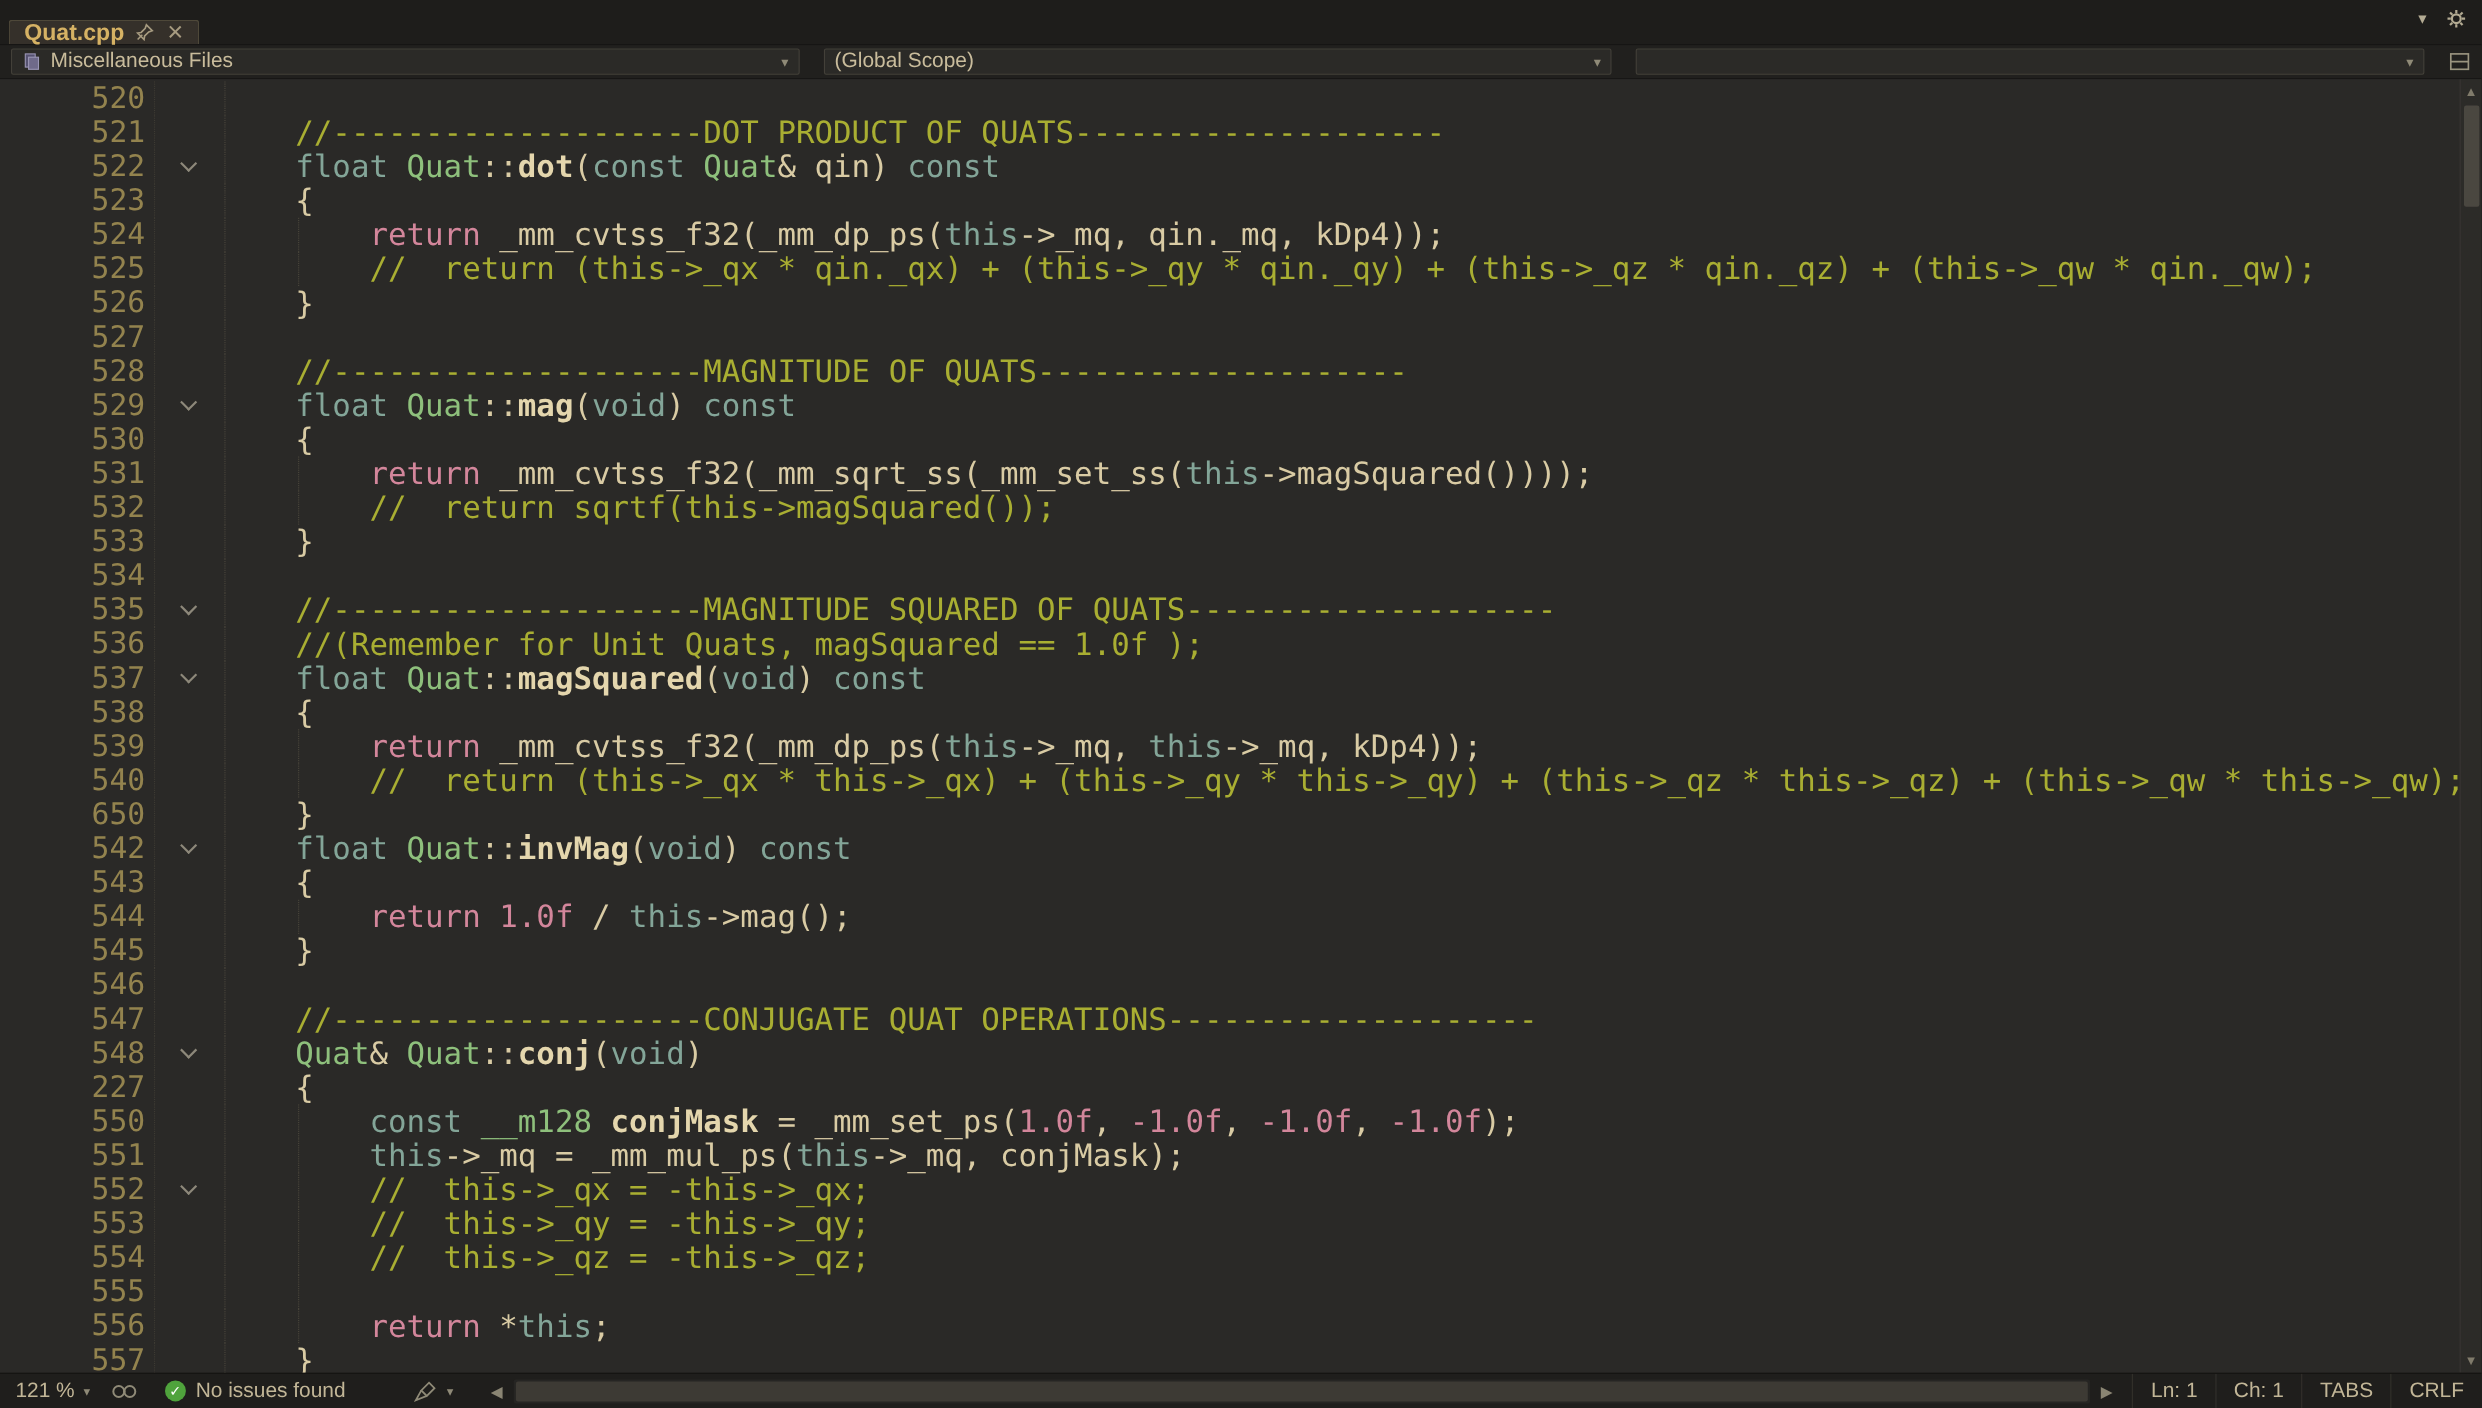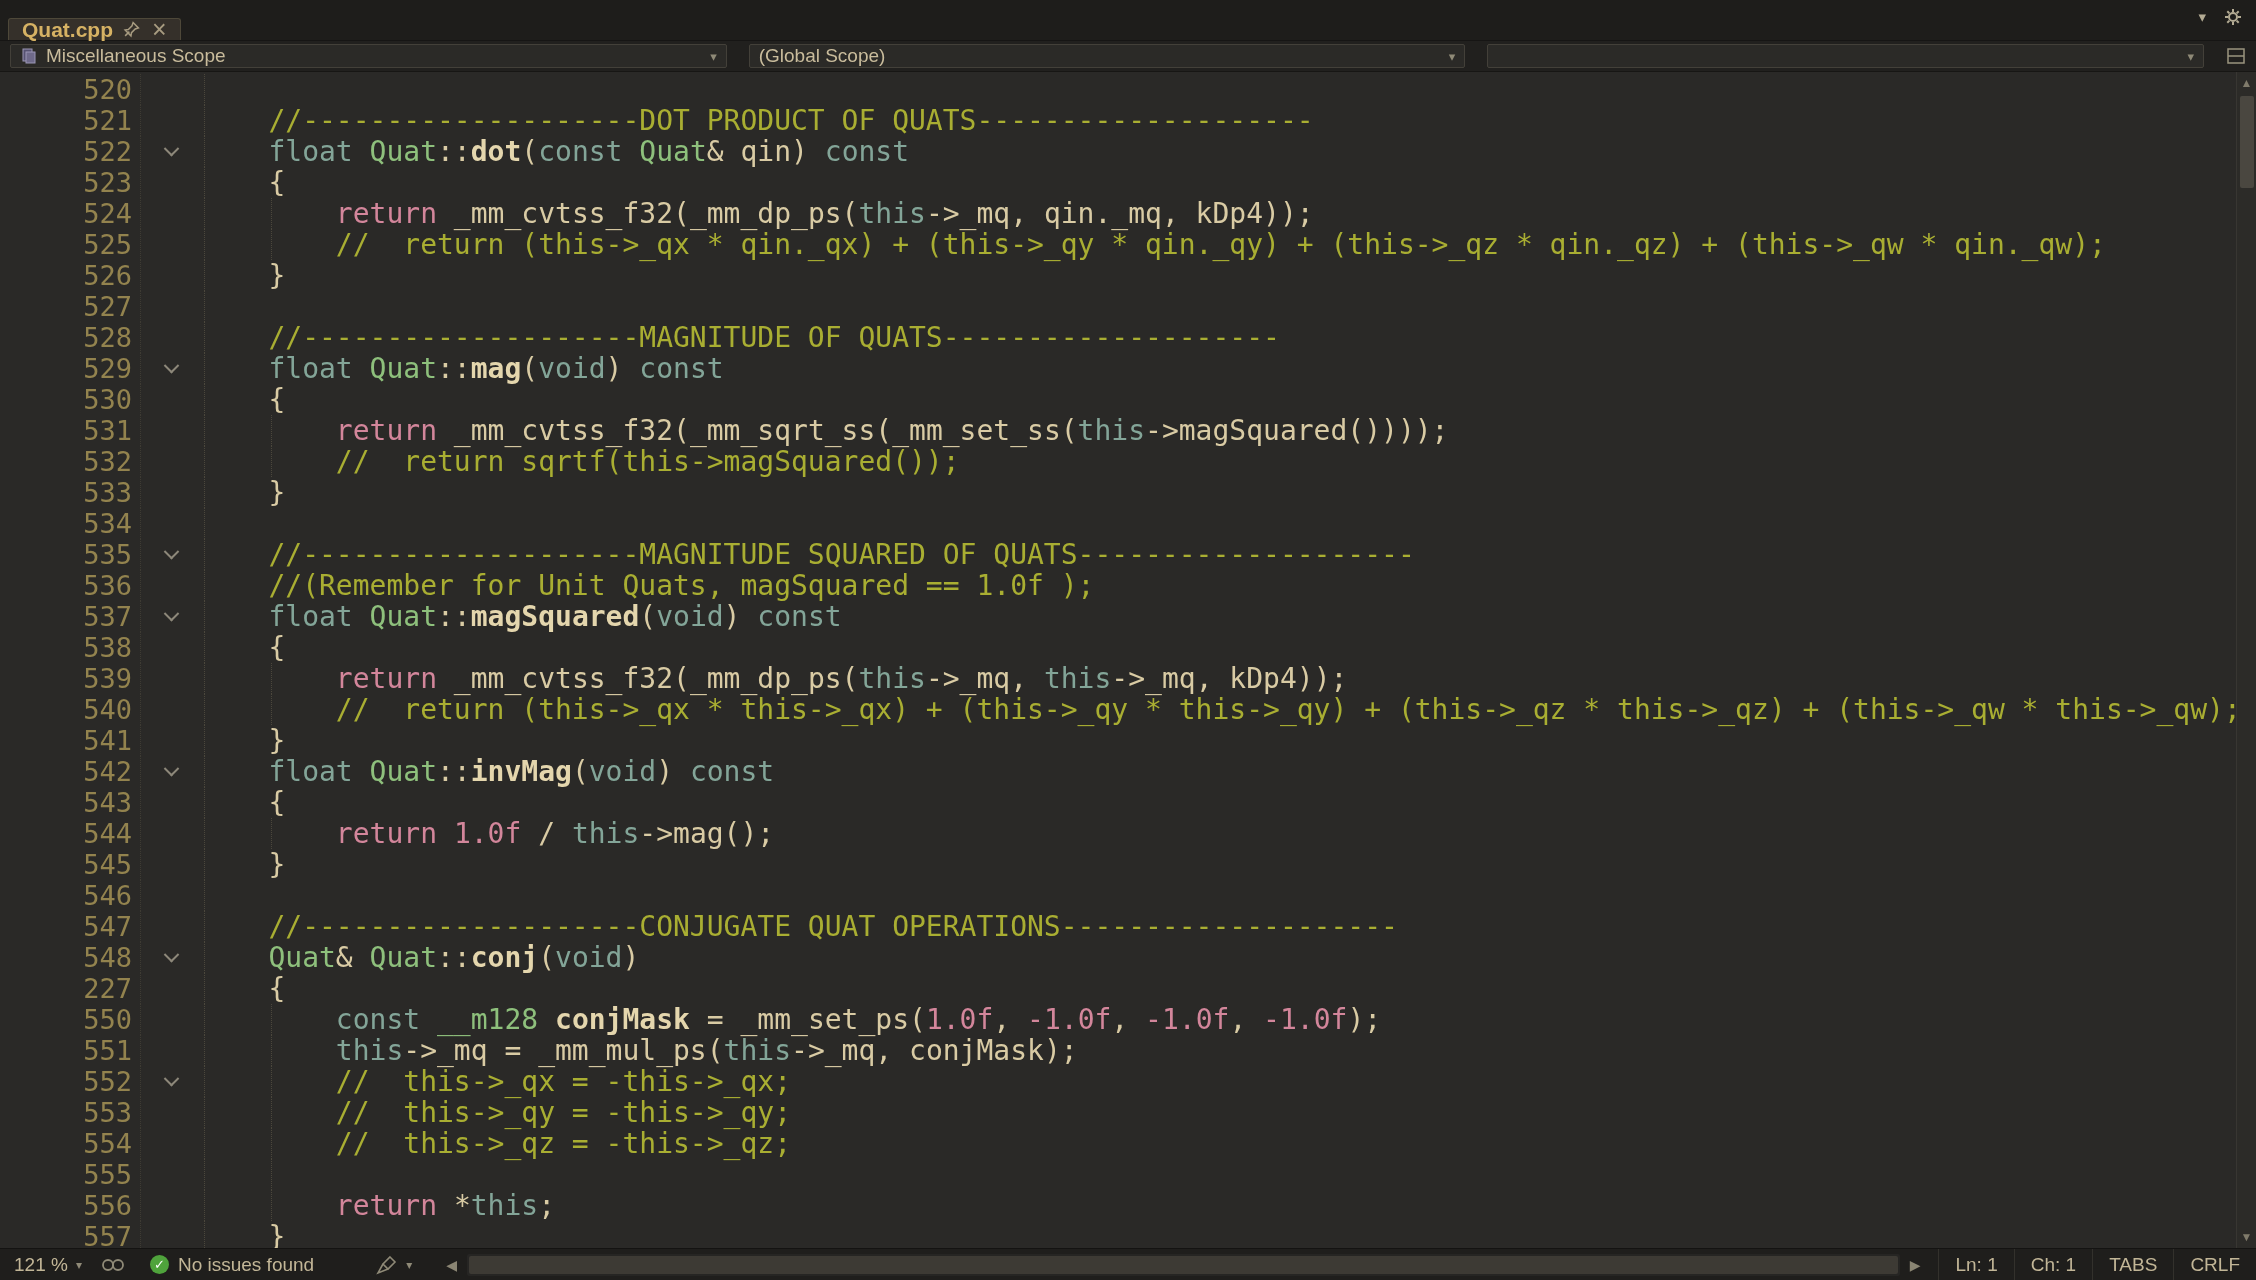--- a/index.html
+++ b/index.html
@@ -113,21 +113,21 @@
   </div>
 
   <div class="navbar">
     <div class="dd">
       <span class="sb-icon">
         <svg width="18" height="18" viewBox="0 0 18 18">
           <rect x="3" y="2" width="9" height="12" fill="#565271" stroke="#9b96b5"></rect>
           <rect x="6" y="5" width="9" height="11" fill="#6f6a8a" stroke="#9b96b5"></rect>
         </svg>
       </span>
-      <span>Miscellaneous Scope</span>
+      <span>Miscellaneous Files</span>
       <span class="dd-arrow">▾</span>
     </div>
     <div class="dd">
       <span>(Global Scope)</span>
       <span class="dd-arrow">▾</span>
     </div>
     <div class="dd">
       <span></span>
       <span class="dd-arrow">▾</span>
     </div>
@@ -227,21 +227,21 @@
         </div>
         <div class="gutter-row">
           <div class="lnum">539</div>
           <div class="fold"></div>
         </div>
         <div class="gutter-row">
           <div class="lnum">540</div>
           <div class="fold"></div>
         </div>
         <div class="gutter-row">
-          <div class="lnum">541</div>
+          <div class="lnum">650</div>
           <div class="fold"></div>
         </div>
         <div class="gutter-row">
           <div class="lnum">542</div>
           <div class="fold">
             <span class="chev"></span>
           </div>
         </div>
         <div class="gutter-row">
           <div class="lnum">543</div>

